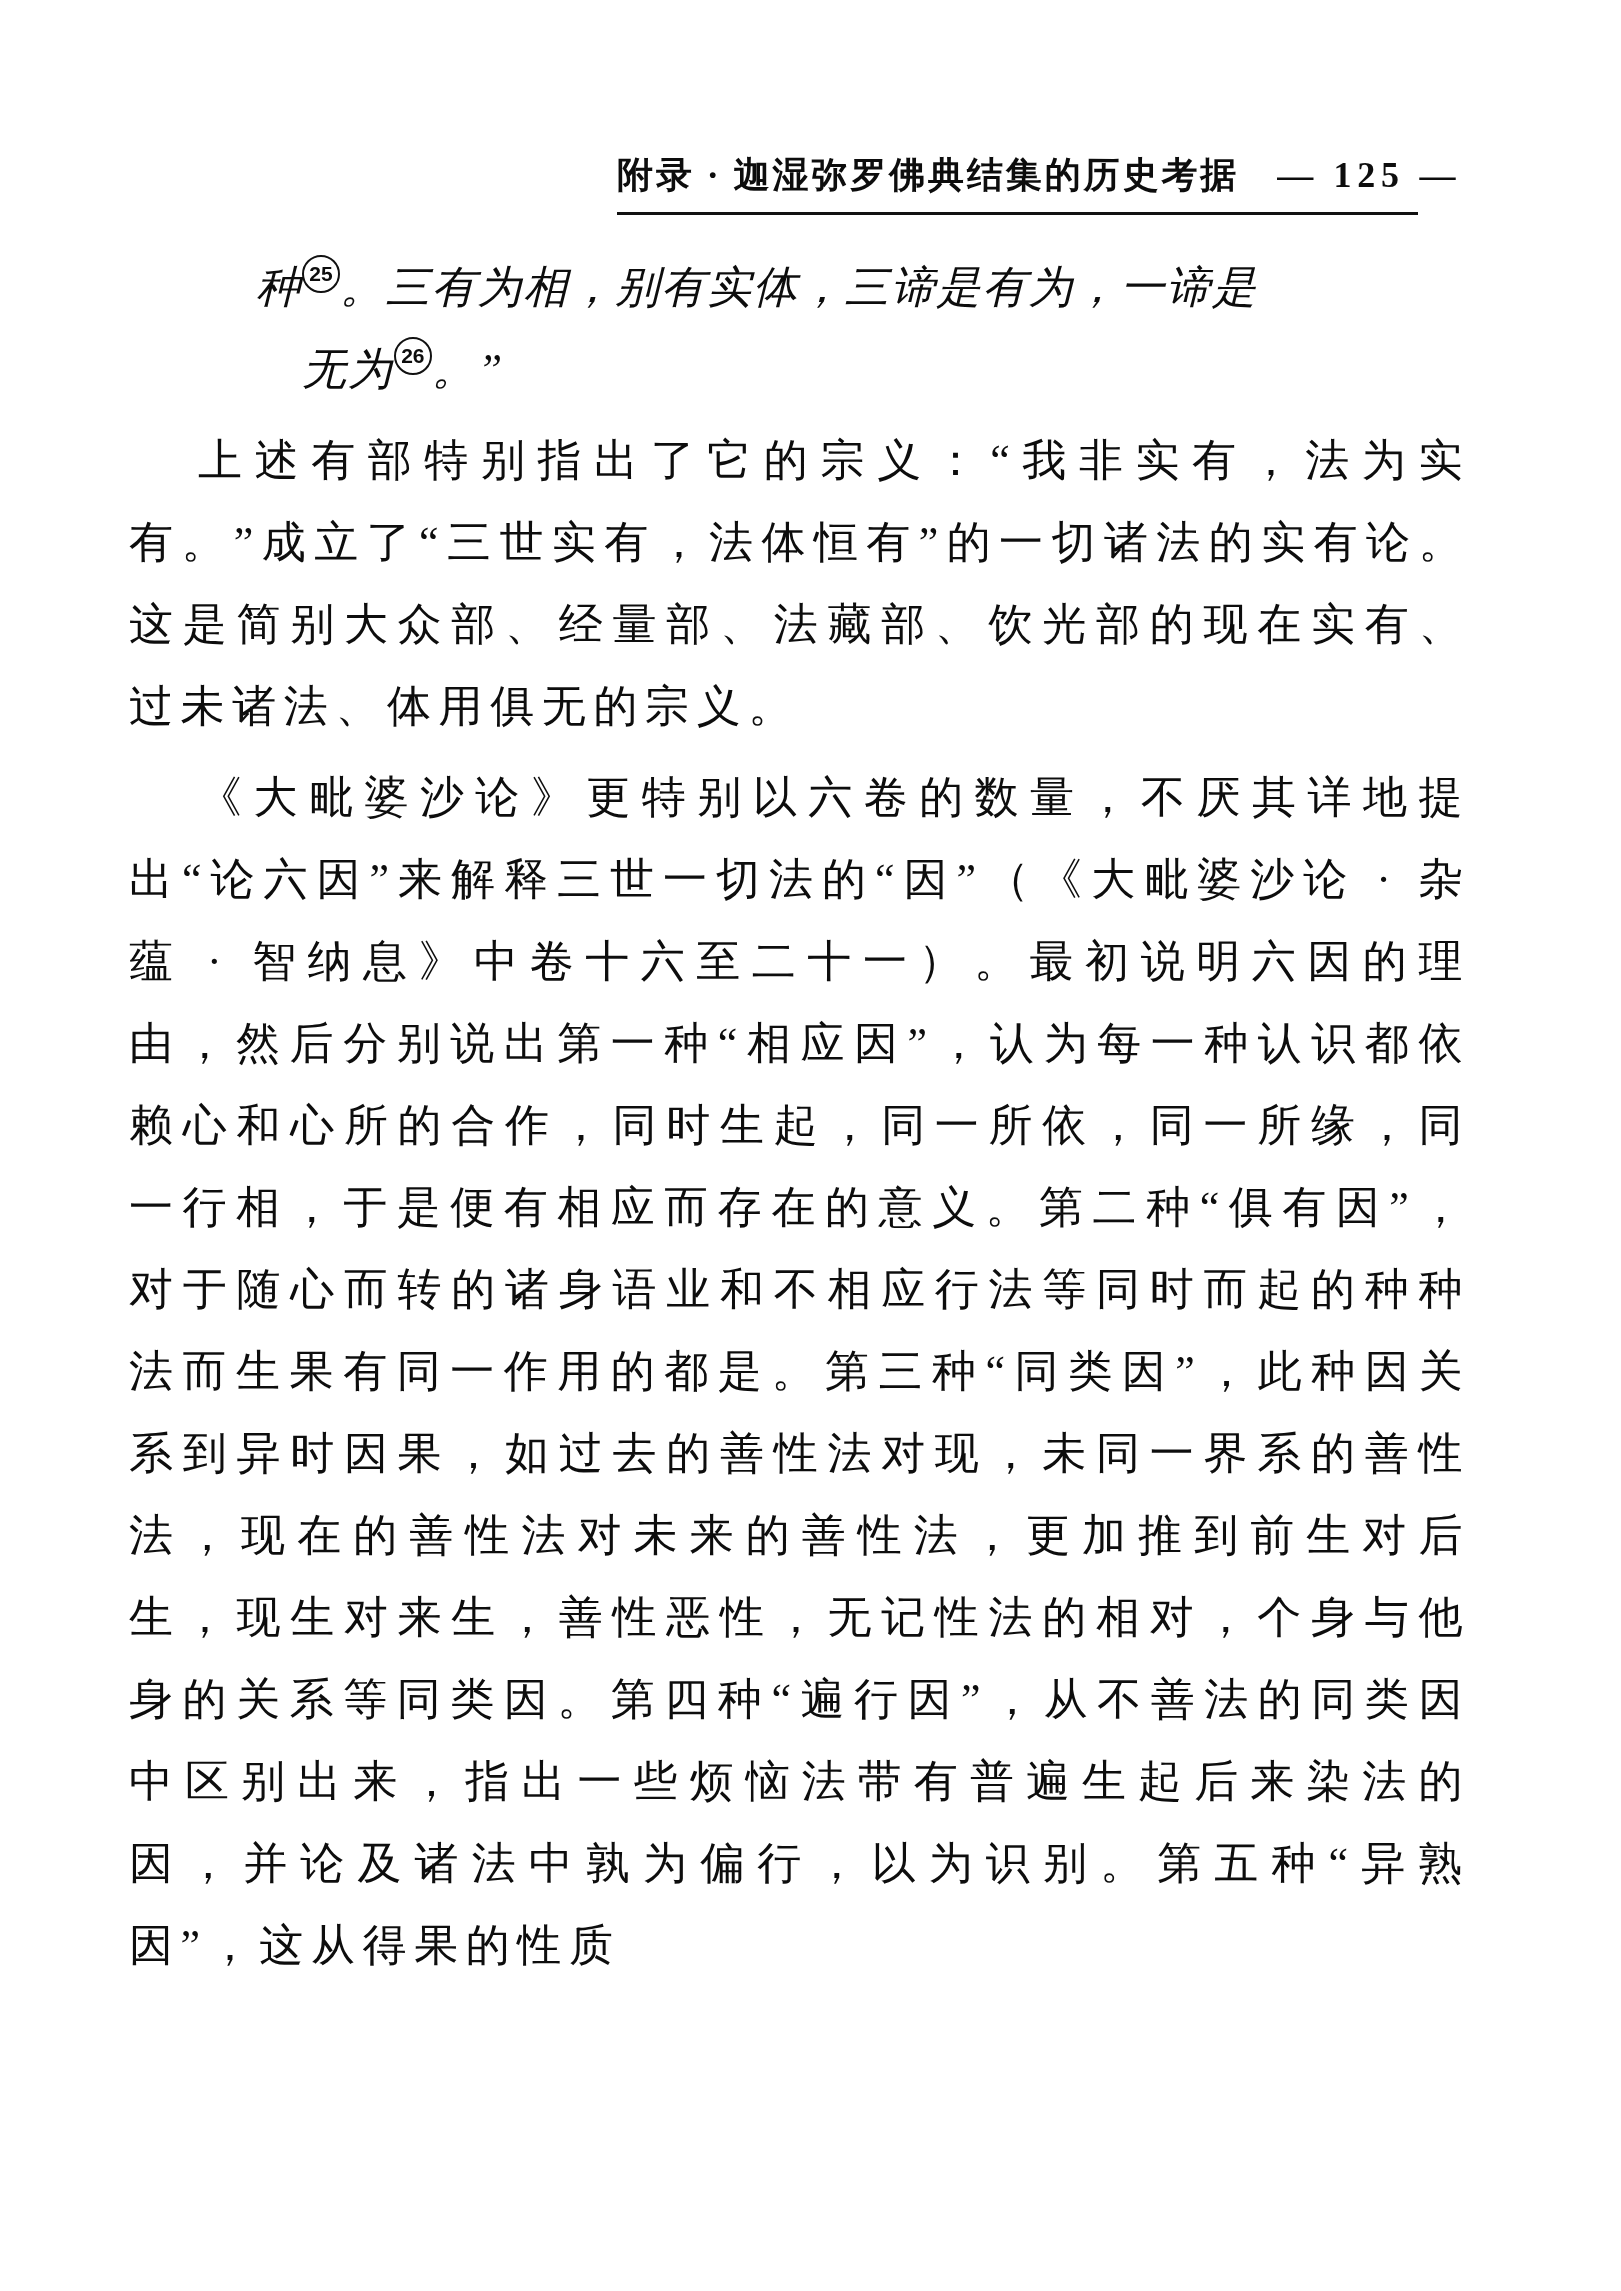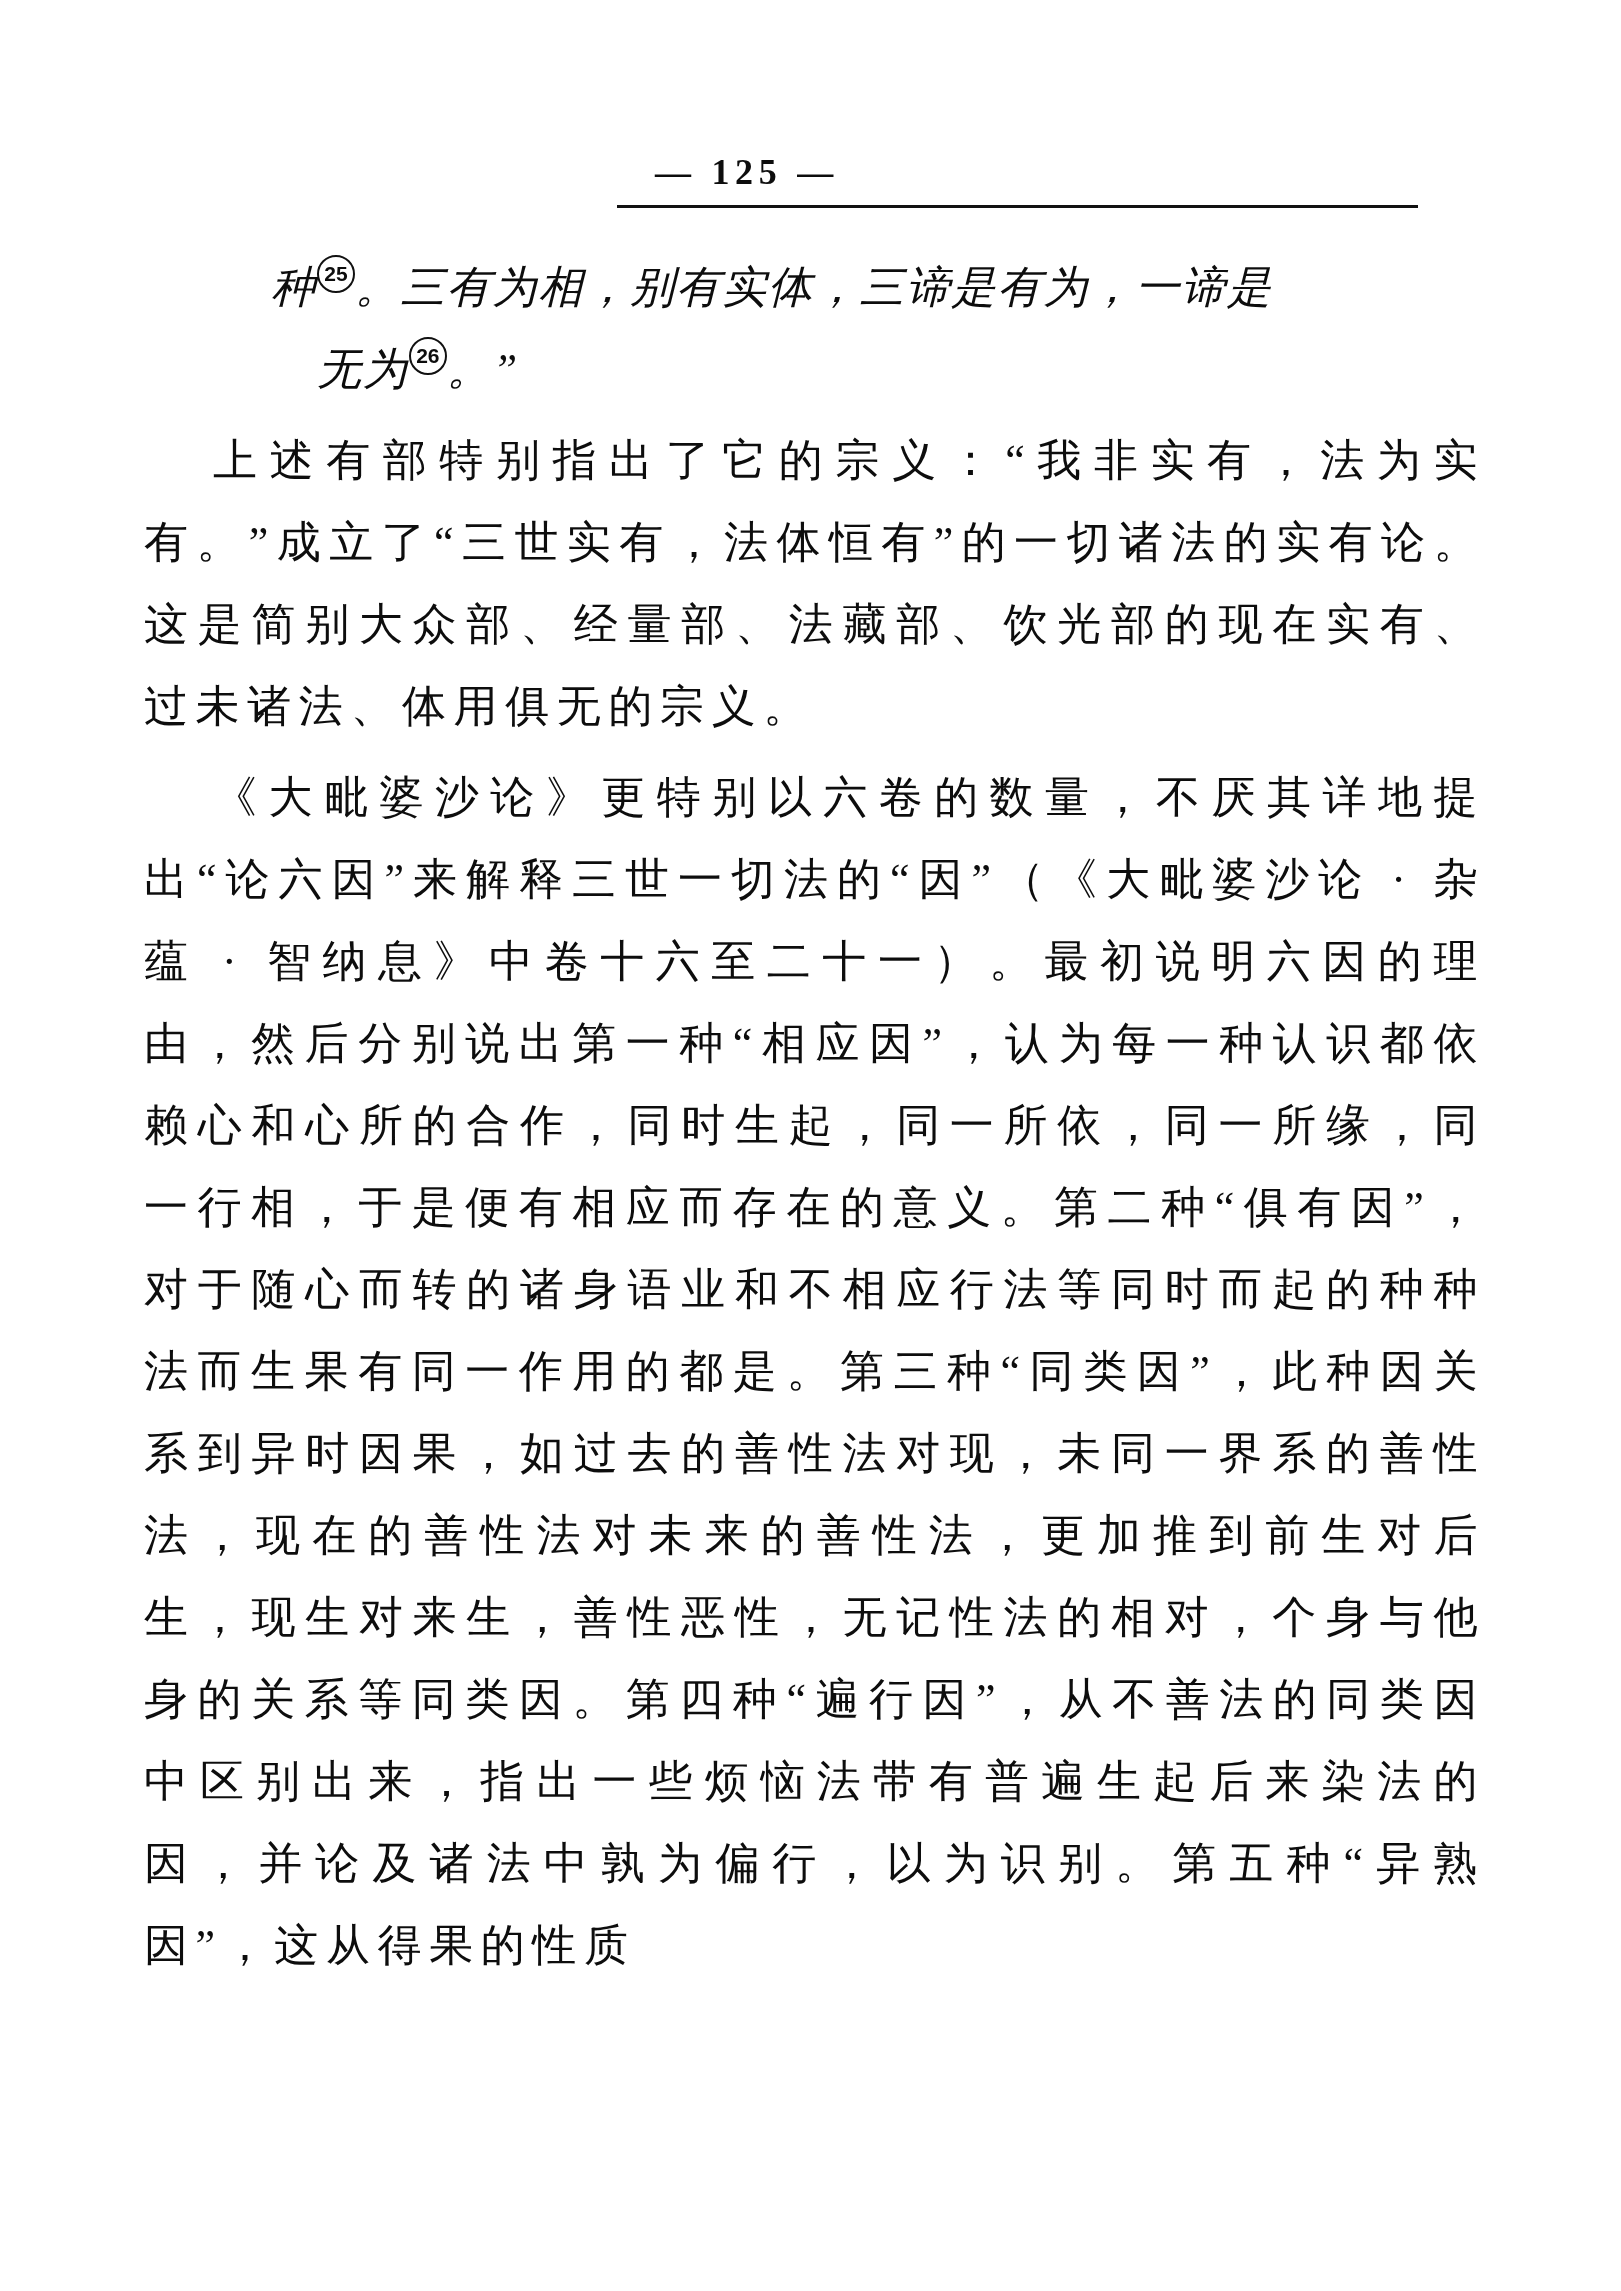--- a/index.html
+++ b/index.html
@@ -34,21 +34,21 @@
     white-space: nowrap;
   }
   .running-header .page-num {
     font-weight: bold;
     letter-spacing: 5.7px;
     margin-left: 38px;
   }
   
   .content {
     position: absolute;
-    left: 135px;
+    left: 120px;
     top: 247px;
     width: 1359px;
   }
   .quote-block {
     margin: 0 0 3.8px 0;
   }
   .quote-line {
     font-size: 44px;
     line-height: 82px;
     font-style: italic;
@@ -88,20 +88,21 @@
     position: relative;
     top: -5.7px;
   }
 </style>
 </head>
 <body>
 
 <div class="page">
 
   <div class="running-header">
+    <span class="title">附录 · 迦湿弥罗佛典结集的历史考据</span>
     <span class="page-num">— 125 —</span>
   </div>
 
   <div class="content">
 
     <div class="quote-block">
       <div class="quote-line q1">种<sup class="note"><span class="circ">25</span></sup>。三有为相，别有实体，三谛是有为，一谛是</div>
       <div class="quote-line q2">无为<sup class="note"><span class="circ">26</span></sup>。”</div>
     </div>
 

